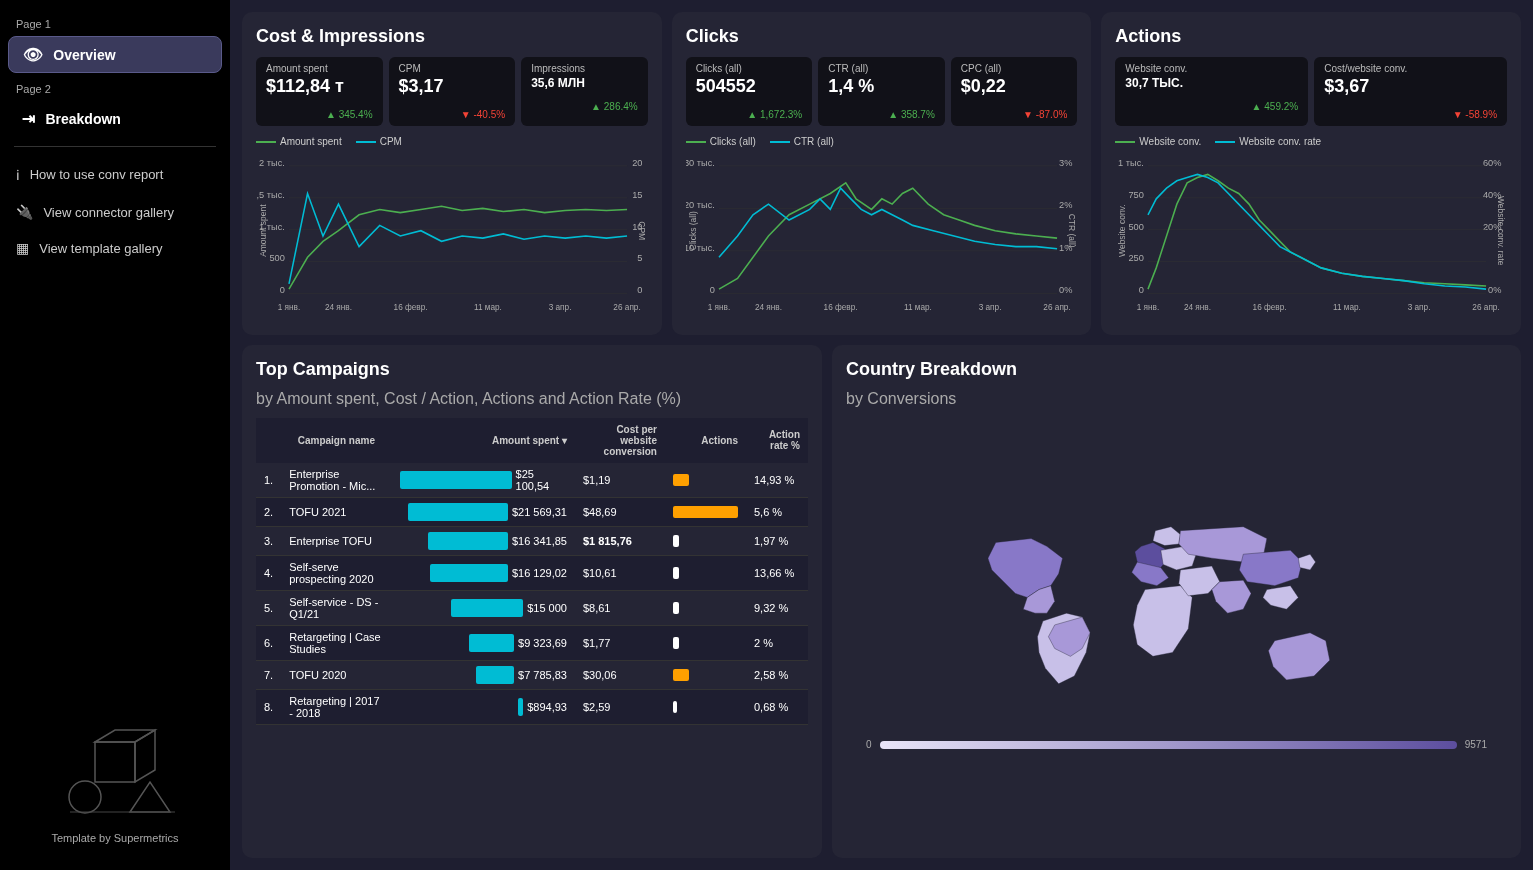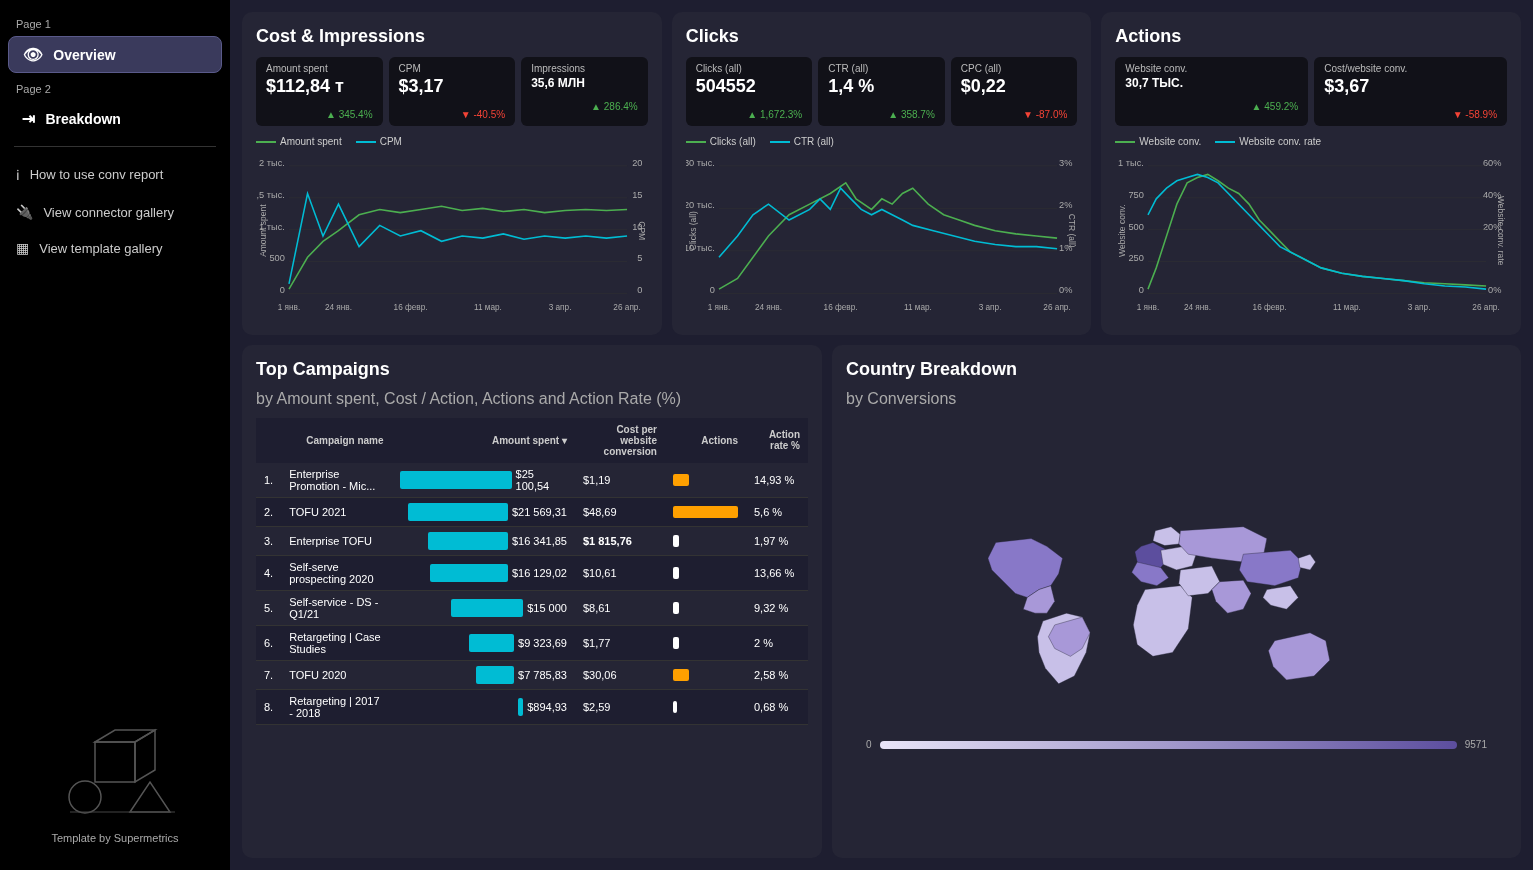--- a/index.html
+++ b/index.html
@@ -186,21 +186,21 @@
     
     .campaigns-table {
       width: 100%;
       border-collapse: collapse;
       font-size: 11px;
     }
     .campaigns-table th {
       background: #1e1e30;
       color: #ccc;
       padding: 6px 8px;
-      text-align: right;
+      text-align: center;
       font-weight: 600;
       font-size: 10px;
     }
     .campaigns-table th.right { text-align: right; }
     .campaigns-table td {
       padding: 5px 8px;
       border-bottom: 1px solid #333;
       color: #fff;
       font-size: 11px;
     }

